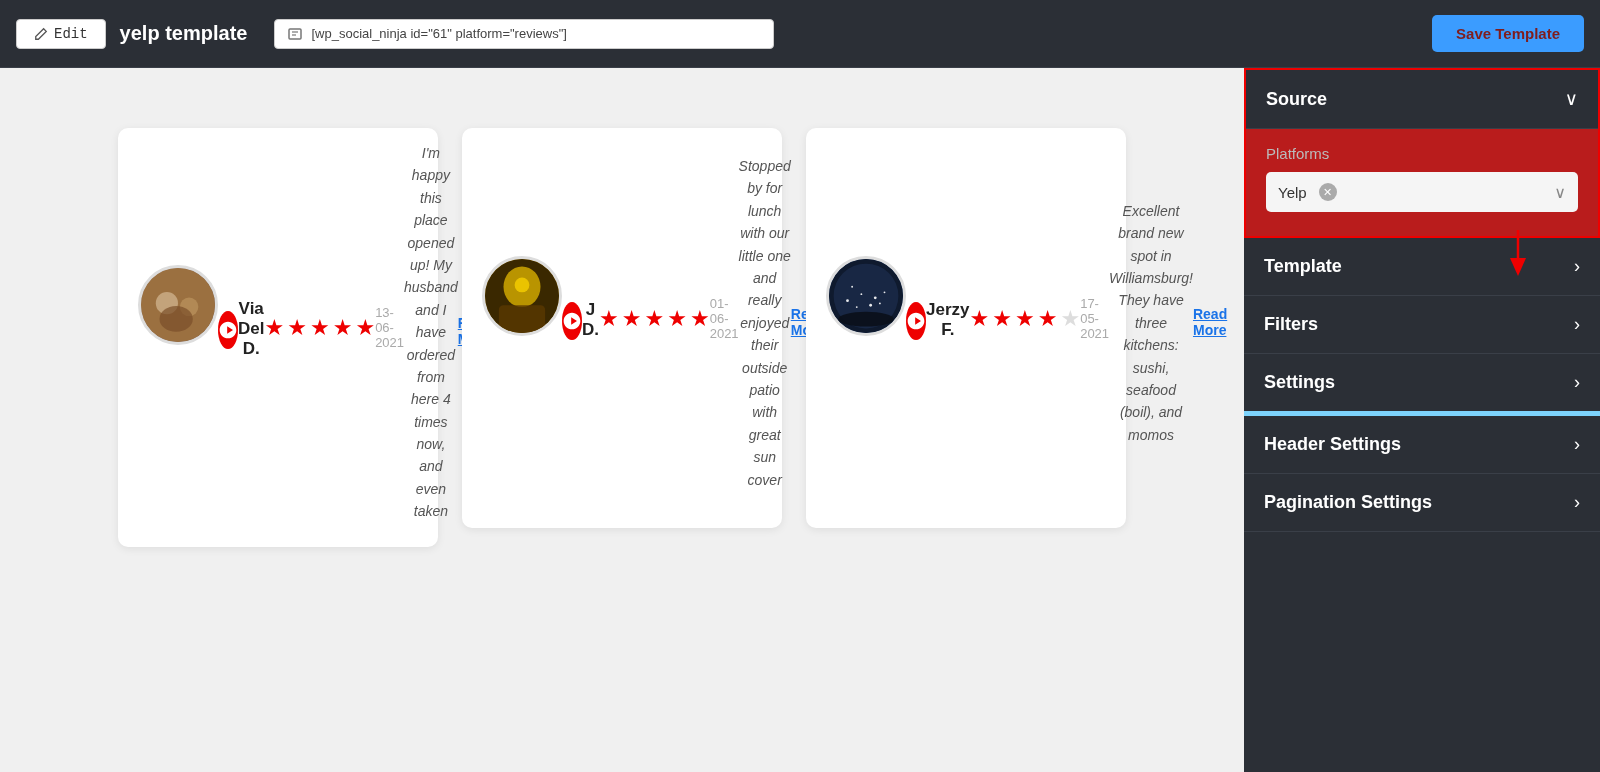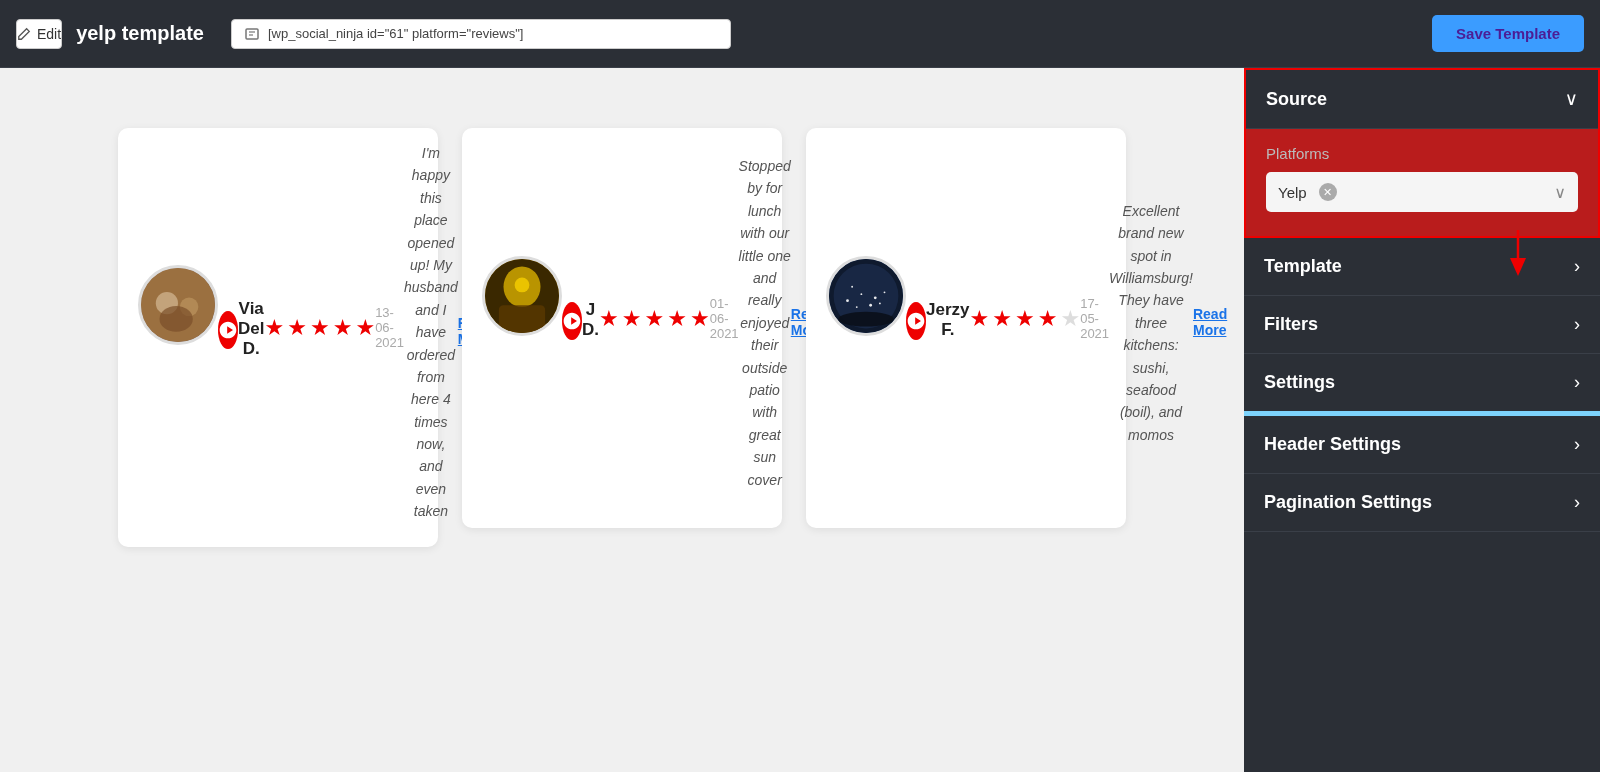--- a/index.html
+++ b/index.html
@@ -10,35 +10,36 @@
       display: flex;
       align-items: center;
       background: #2b2f36;
       height: 68px;
       padding: 0 16px;
       border-bottom: 1px solid #3a3f48;
     }
     .edit-btn {
       display: flex; align-items: center; gap: 6px;
       background: #fff; border: 1px solid #ccc; border-radius: 4px;
-      padding: 6px 0; font-size: 14px; cursor: pointer; color: #333;
+      padding: 6px 17px; font-size: 14px; cursor: pointer; color: #333;
       white-space: nowrap;
+      font-family: Liberation Mono, monospace;
     }
     .edit-btn svg { width: 14px; height: 14px; }
     .template-name {
       color: #fff; font-size: 20px; font-weight: 600; margin-left: 14px; margin-right: 27px;
     }
     .shortcode-box {
       display: flex; align-items: center; gap: 8px;
       background: #fff; border: 1px solid #ccc; border-radius: 4px;
       padding: 6px 12px; font-size: 13px; color: #444; flex: 1; max-width: 500px;
     }
     .save-btn {
       margin-left: auto;
-      background: #3b9cff; color: #4c1d95; border: none; border-radius: 5px;
+      background: #3b9cff; color: #7f1d1d; border: none; border-radius: 5px;
       padding: 10px 24px; font-size: 15px; font-weight: 600; cursor: pointer;
     }
 
     
     .main {
       display: flex;
       height: calc(772px - 68px);
     }
 
     

